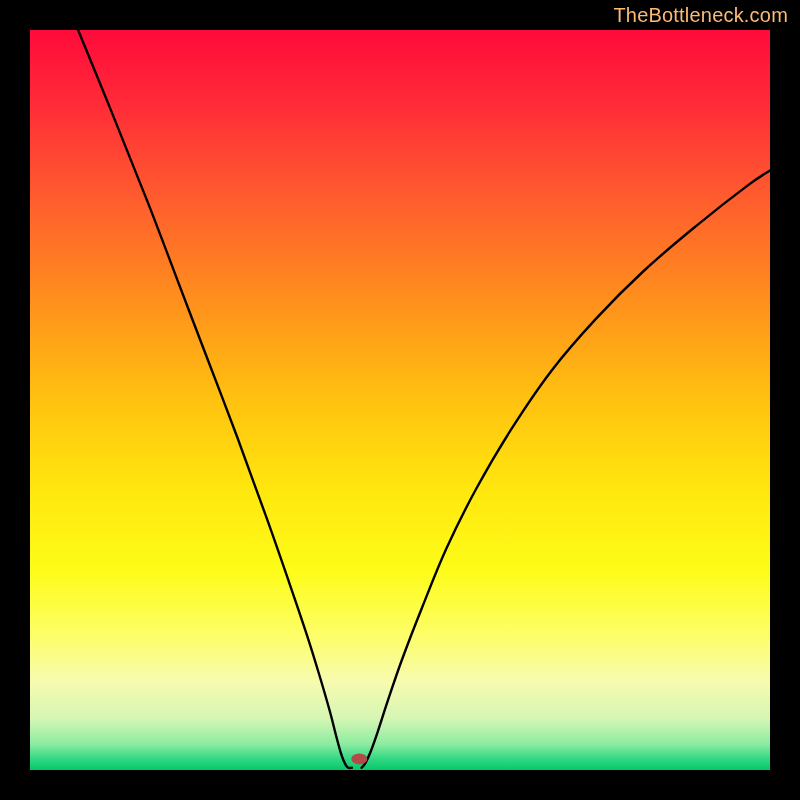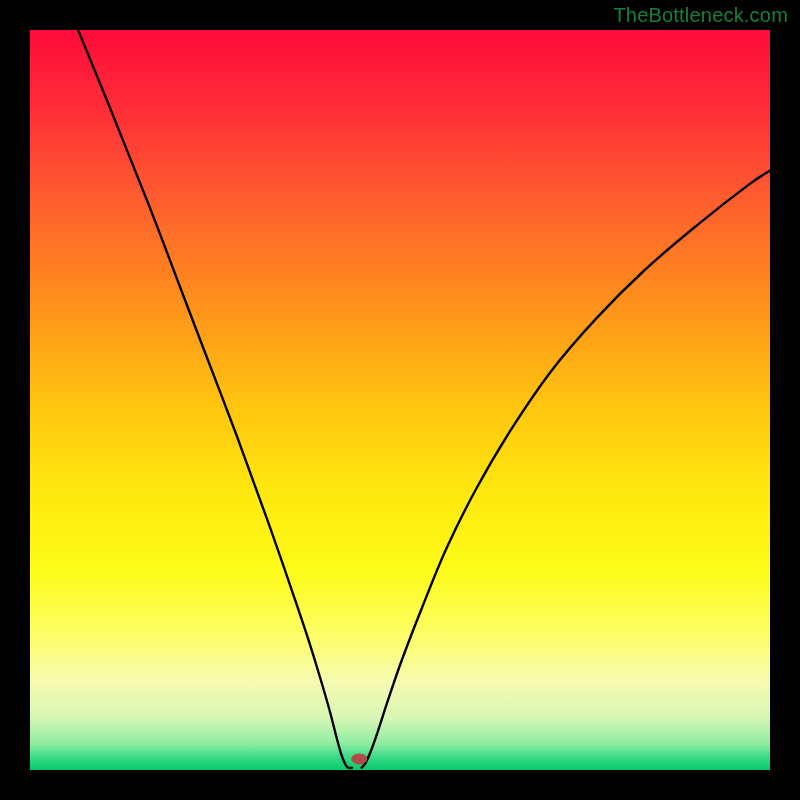--- a/index.html
+++ b/index.html
@@ -15,21 +15,21 @@
     position: relative;
     width: 800px;
     height: 800px;
   }
   .watermark {
     position: absolute;
     top: 4px;
     right: 12px;
     font-size: 20px;
     font-weight: 500;
-    color: #15803d;
+    color: #fdba74;
     letter-spacing: 0.2px;
     user-select: none;
   }
   svg {
     display: block;
   }
 </style>
 </head>
 <body>
 

